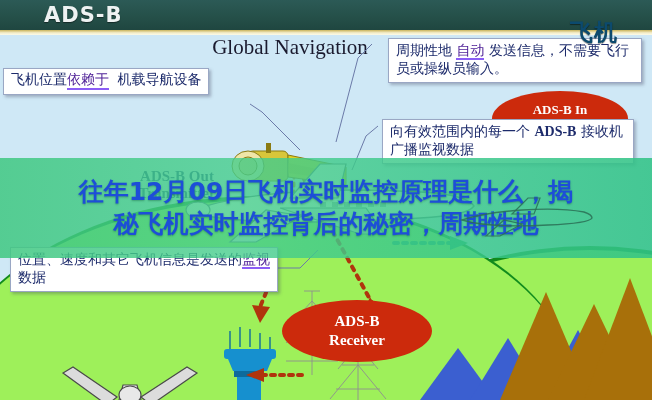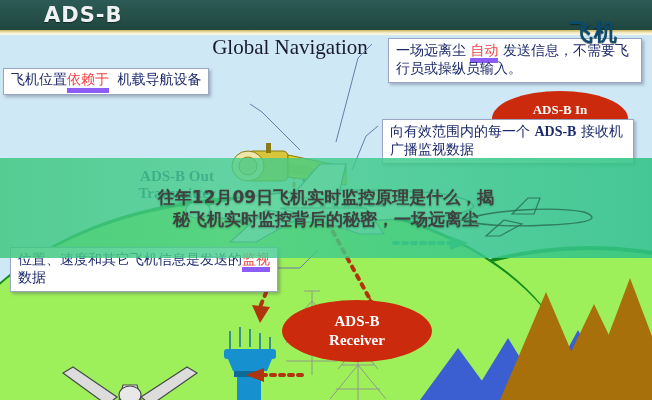--- a/index.html
+++ b/index.html
@@ -80,21 +80,21 @@
     background:#ffffff;
     border:1px solid #9aa7c4;
     box-shadow:2px 2px 3px rgba(60,60,90,.35);
     padding:3px 7px 4px 7px;
     font-family:"DejaVu Sans","Liberation Sans",sans-serif;
     color:#1d2b6b;
     font-size:14px;
     line-height:1.28;
     white-space:nowrap;
   }
-  .callout .hl{color:#ef4444;border-bottom:5px solid #8b5cf6;}
+  .callout .hl{color:#4c1d95;border-bottom:2px solid #8b5cf6;}
   .callout .en{font-family:"Liberation Serif","DejaVu Serif",serif;font-weight:bold;}
 
   #callout-nav{left:3px;top:68px;font-family:Liberation Mono, monospace;}
   #callout-auto{left:388px;top:38px;white-space:normal;width:238px;}
   #callout-broadcast{left:382px;top:119px;white-space:normal;width:236px;}
   #callout-surveil{left:10px;top:247px;white-space:normal;width:252px;}
 
   .leader{position:absolute;z-index:20;stroke:#6b7aa8;stroke-width:1;fill:none;}
 
   
@@ -134,24 +134,24 @@
     z-index:30;
   }
   .banner-text{
     position:absolute;left:0;top:152px;width:652px;height:112px;
     display:flex;flex-direction:column;
     align-items:center;justify-content:center;
     z-index:31;
     pointer-events:none;
   }
   .banner-line{
-    color:#404040;
+    color:#1d4ed8;
     font-family:"DejaVu Sans","Liberation Sans",sans-serif;
     font-weight:bold;
-    font-size:17px;
+    font-size:25px;
     letter-spacing:0px;
     line-height:1.30;
     text-shadow:0 1px 2px rgba(0,70,40,.35);
     white-space:nowrap;
   }
 
   svg{display:block;overflow:visible;}
 </style>
 </head>
 <body>
@@ -299,35 +299,35 @@
   <div class="out-label">
     <div>ADS-B Out</div>
     <div>Transmitter</div>
   </div>
 
   <div class="callout" id="callout-nav">
     <span>飞机位置</span><span class="hl">依赖于</span><span> 机载导航设备</span>
   </div>
 
   <div class="callout" id="callout-auto">
-    <span>一场远离尘 </span><span class="hl">自动</span><span> 发送信息，不需要飞行员或操纵员输入。</span>
+    <span>周期性地 </span><span class="hl">自动</span><span> 发送信息，不需要飞行员或操纵员输入。</span>
   </div>
 
   <div class="callout" id="callout-surveil">
     <span>位置、速度和其它飞机信息是发送的</span><span class="hl">监视</span><span>数据</span>
   </div>
 
   <div class="callout" id="callout-broadcast">
     <span>向有效范围内的每一个 </span><span class="en">ADS-B</span><span> 接收机广播监视数据</span>
   </div>
 
   <div class="banner"></div>
   <div class="banner-text">
     <div class="banner-line">往年12月09日飞机实时监控原理是什么，揭</div>
-    <div class="banner-line">秘飞机实时监控背后的秘密，一场远离尘</div>
+    <div class="banner-line">秘飞机实时监控背后的秘密，周期性地</div>
   </div>
 
   <div class="header-bar"></div>
   <div class="header-underline"></div>
   <div class="header-title-left">ADS-B</div>
   <div class="header-title-right">飞机</div>
 
 </div>
 
 </body></html>

